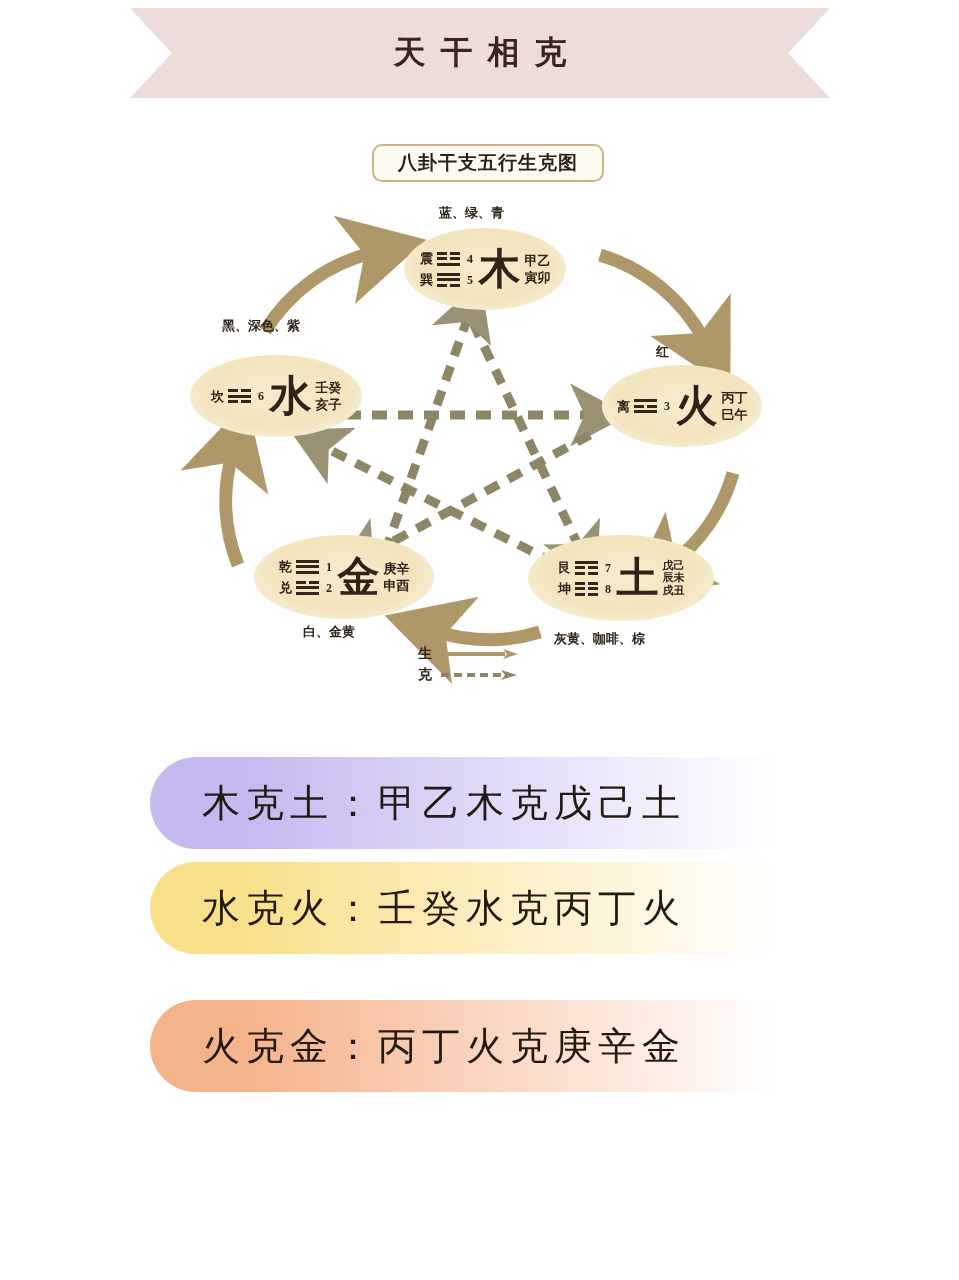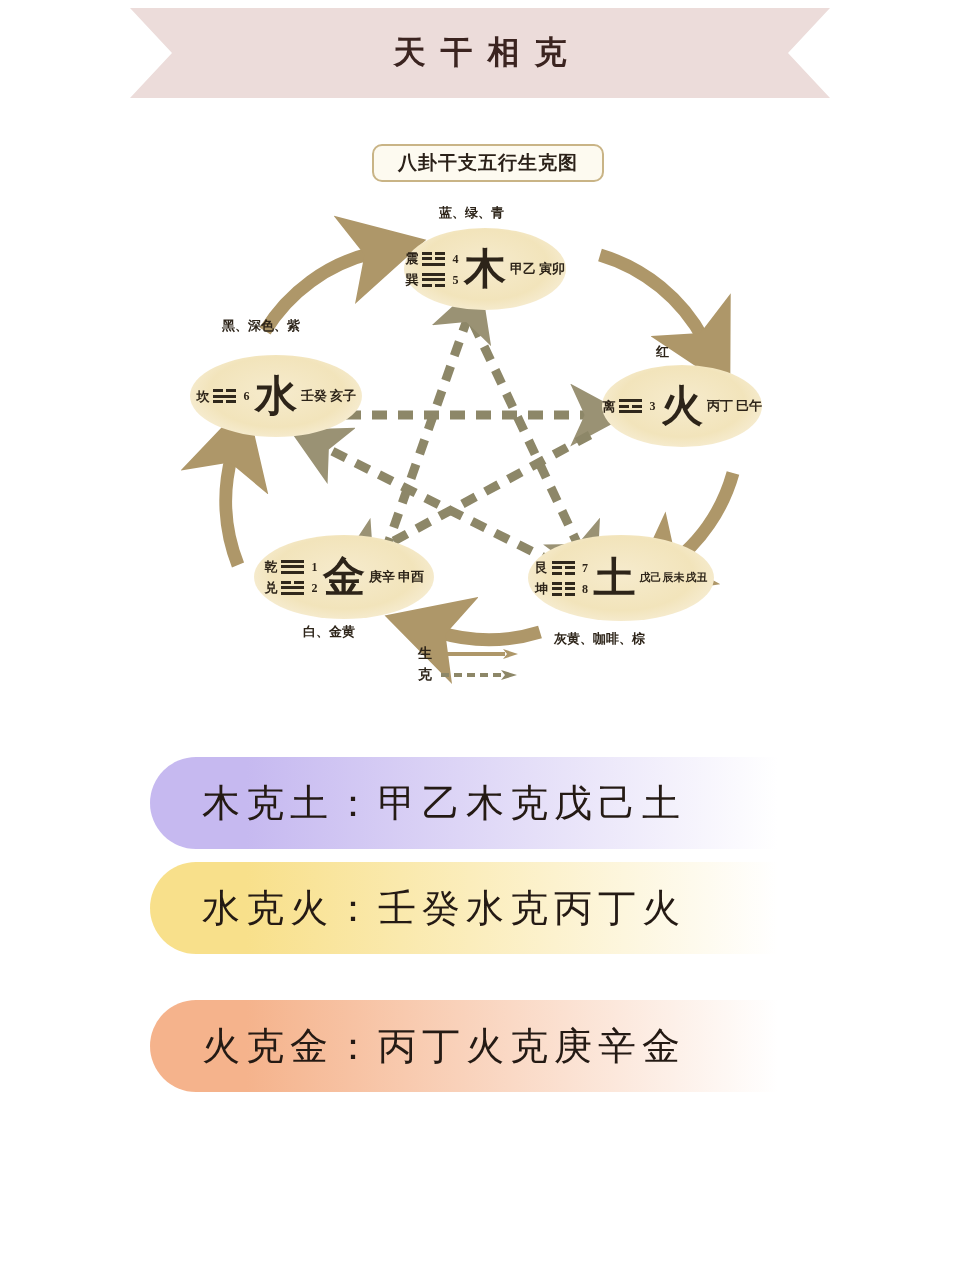--- a/index.html
+++ b/index.html
@@ -126,21 +126,21 @@
   .elem-char {
     font-size: 42px;
     font-weight: 700;
     line-height: 1;
     padding: 0 2px;
     font-family: "Liberation Serif", "DejaVu Serif", serif;
   }
 
   .stems-col {
     display: flex;
-    flex-direction: row;
+    flex-direction: column;
     justify-content: flex-start;
     gap: 3px;
     font-size: 13px;
     font-weight: 700;
     line-height: 1.05;
   }
 
   .node-caption {
     position: absolute;
     font-size: 13px;

